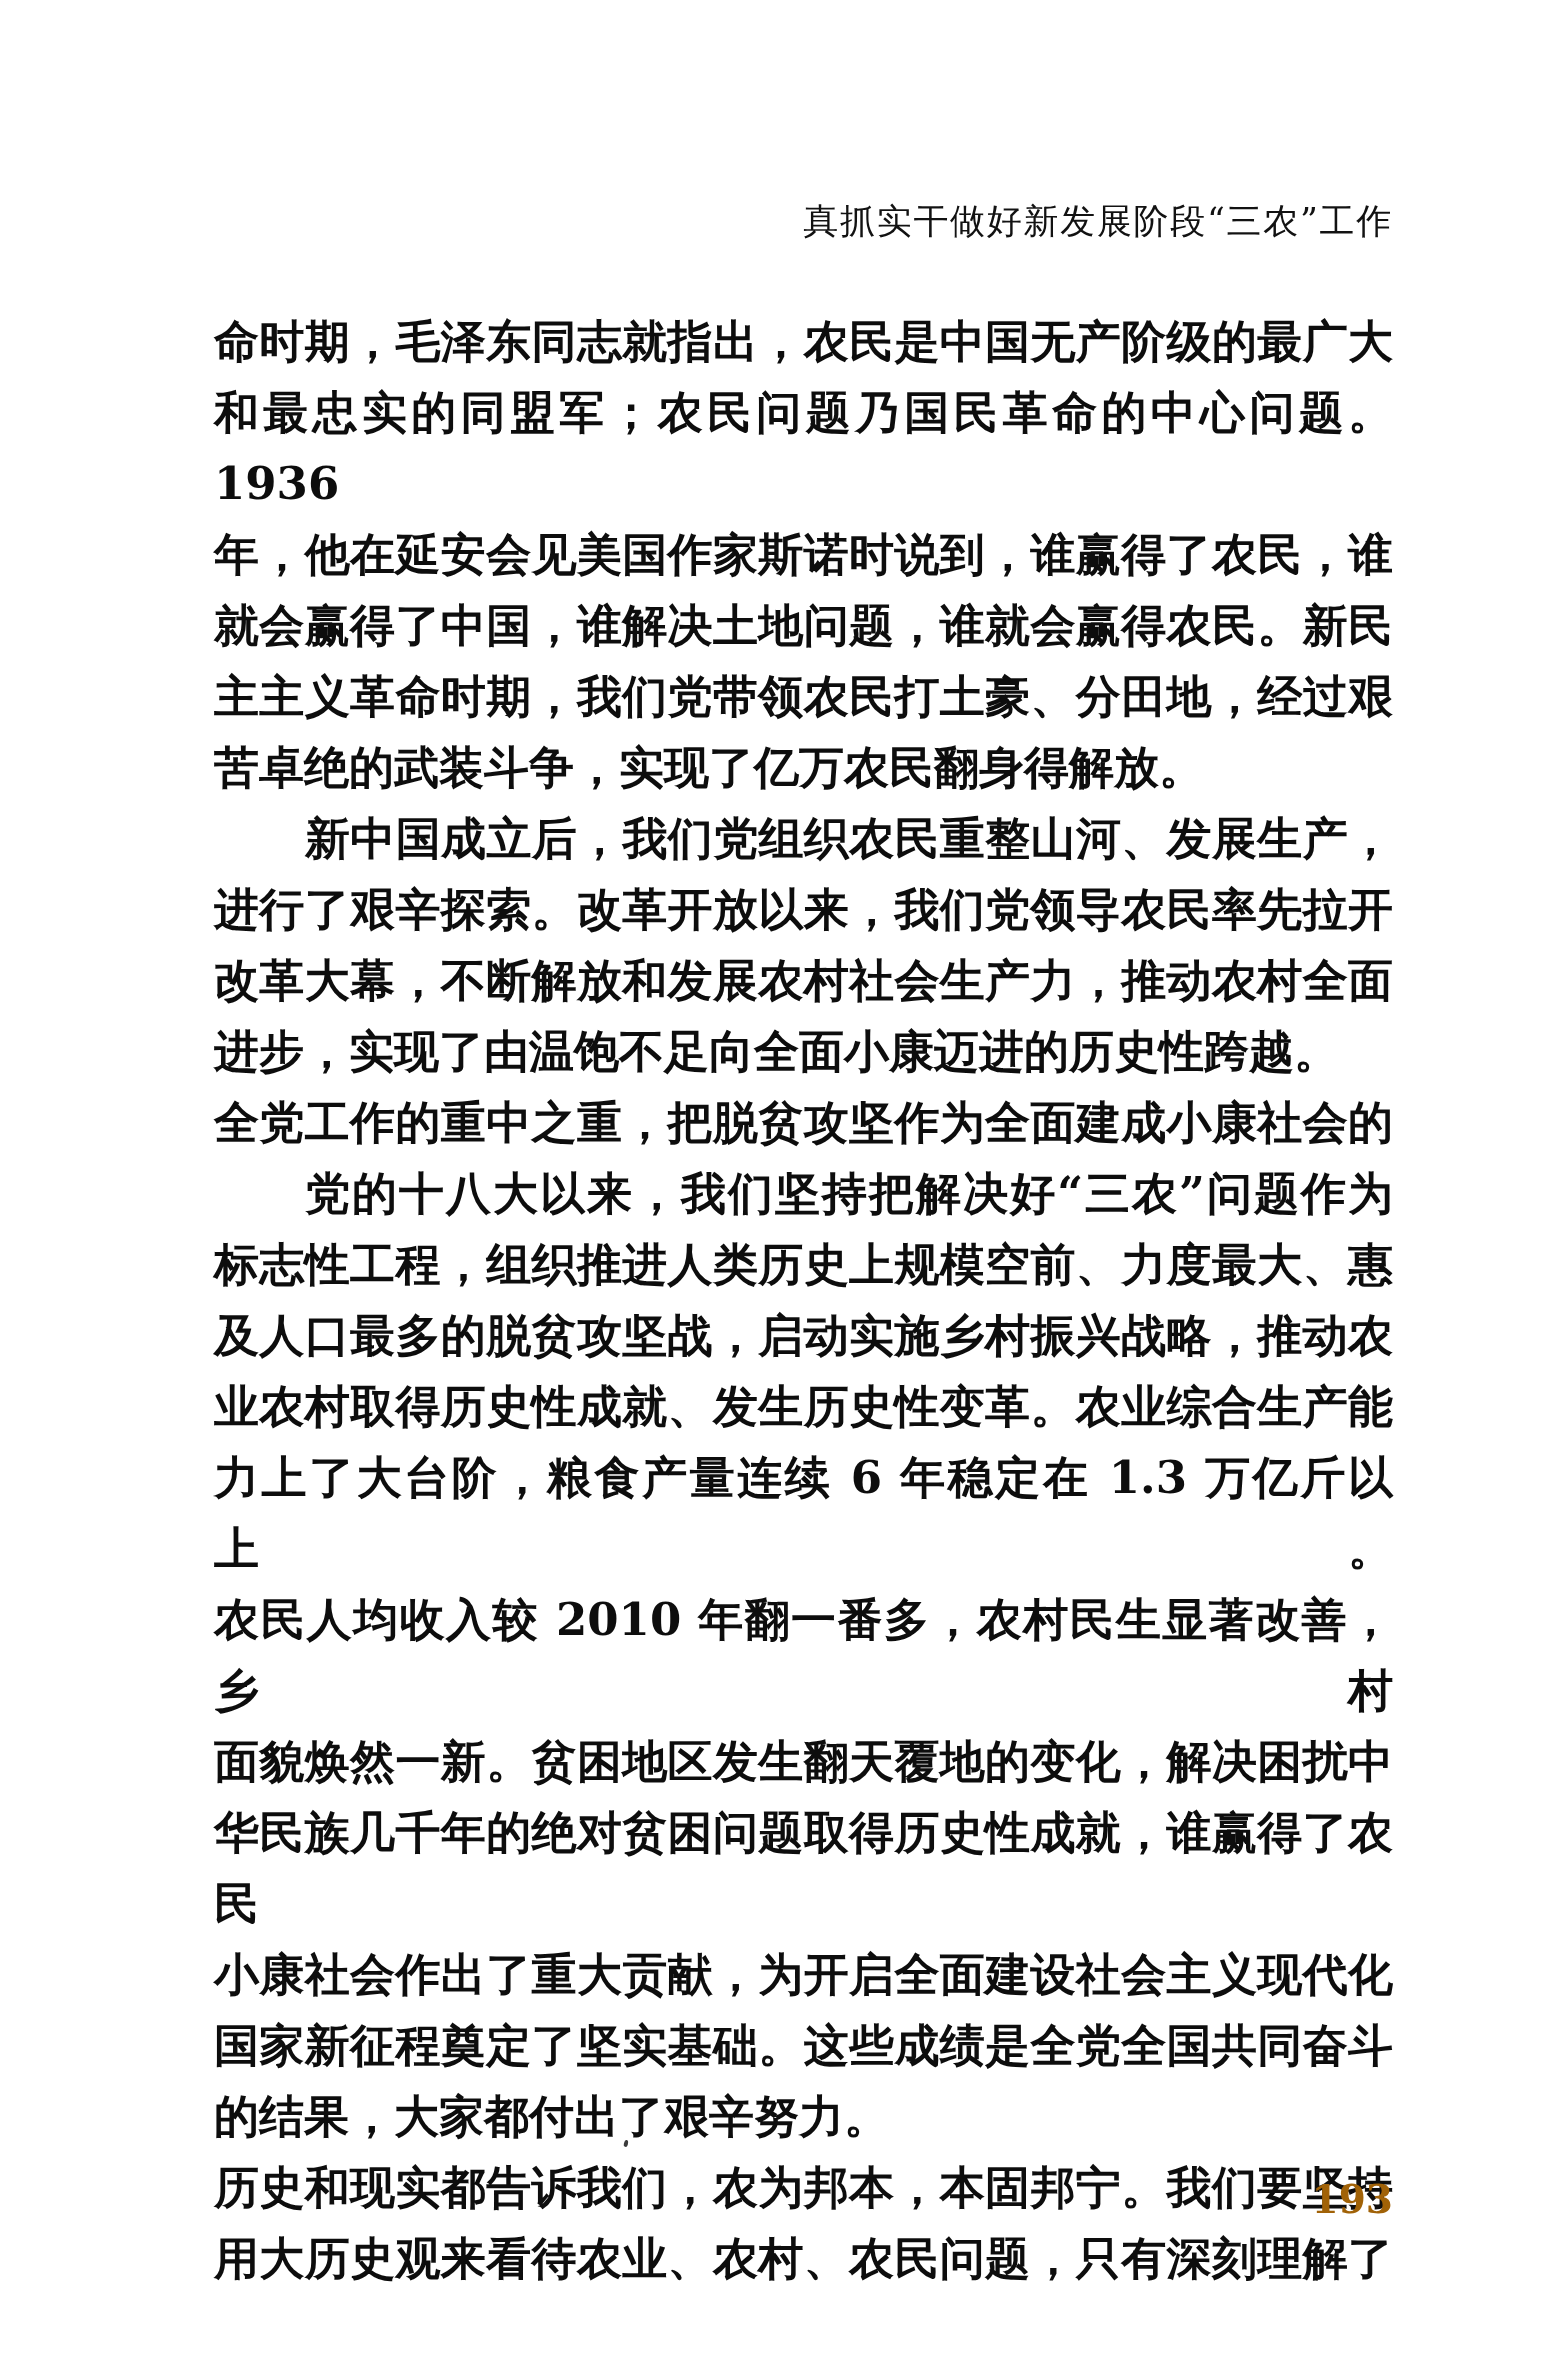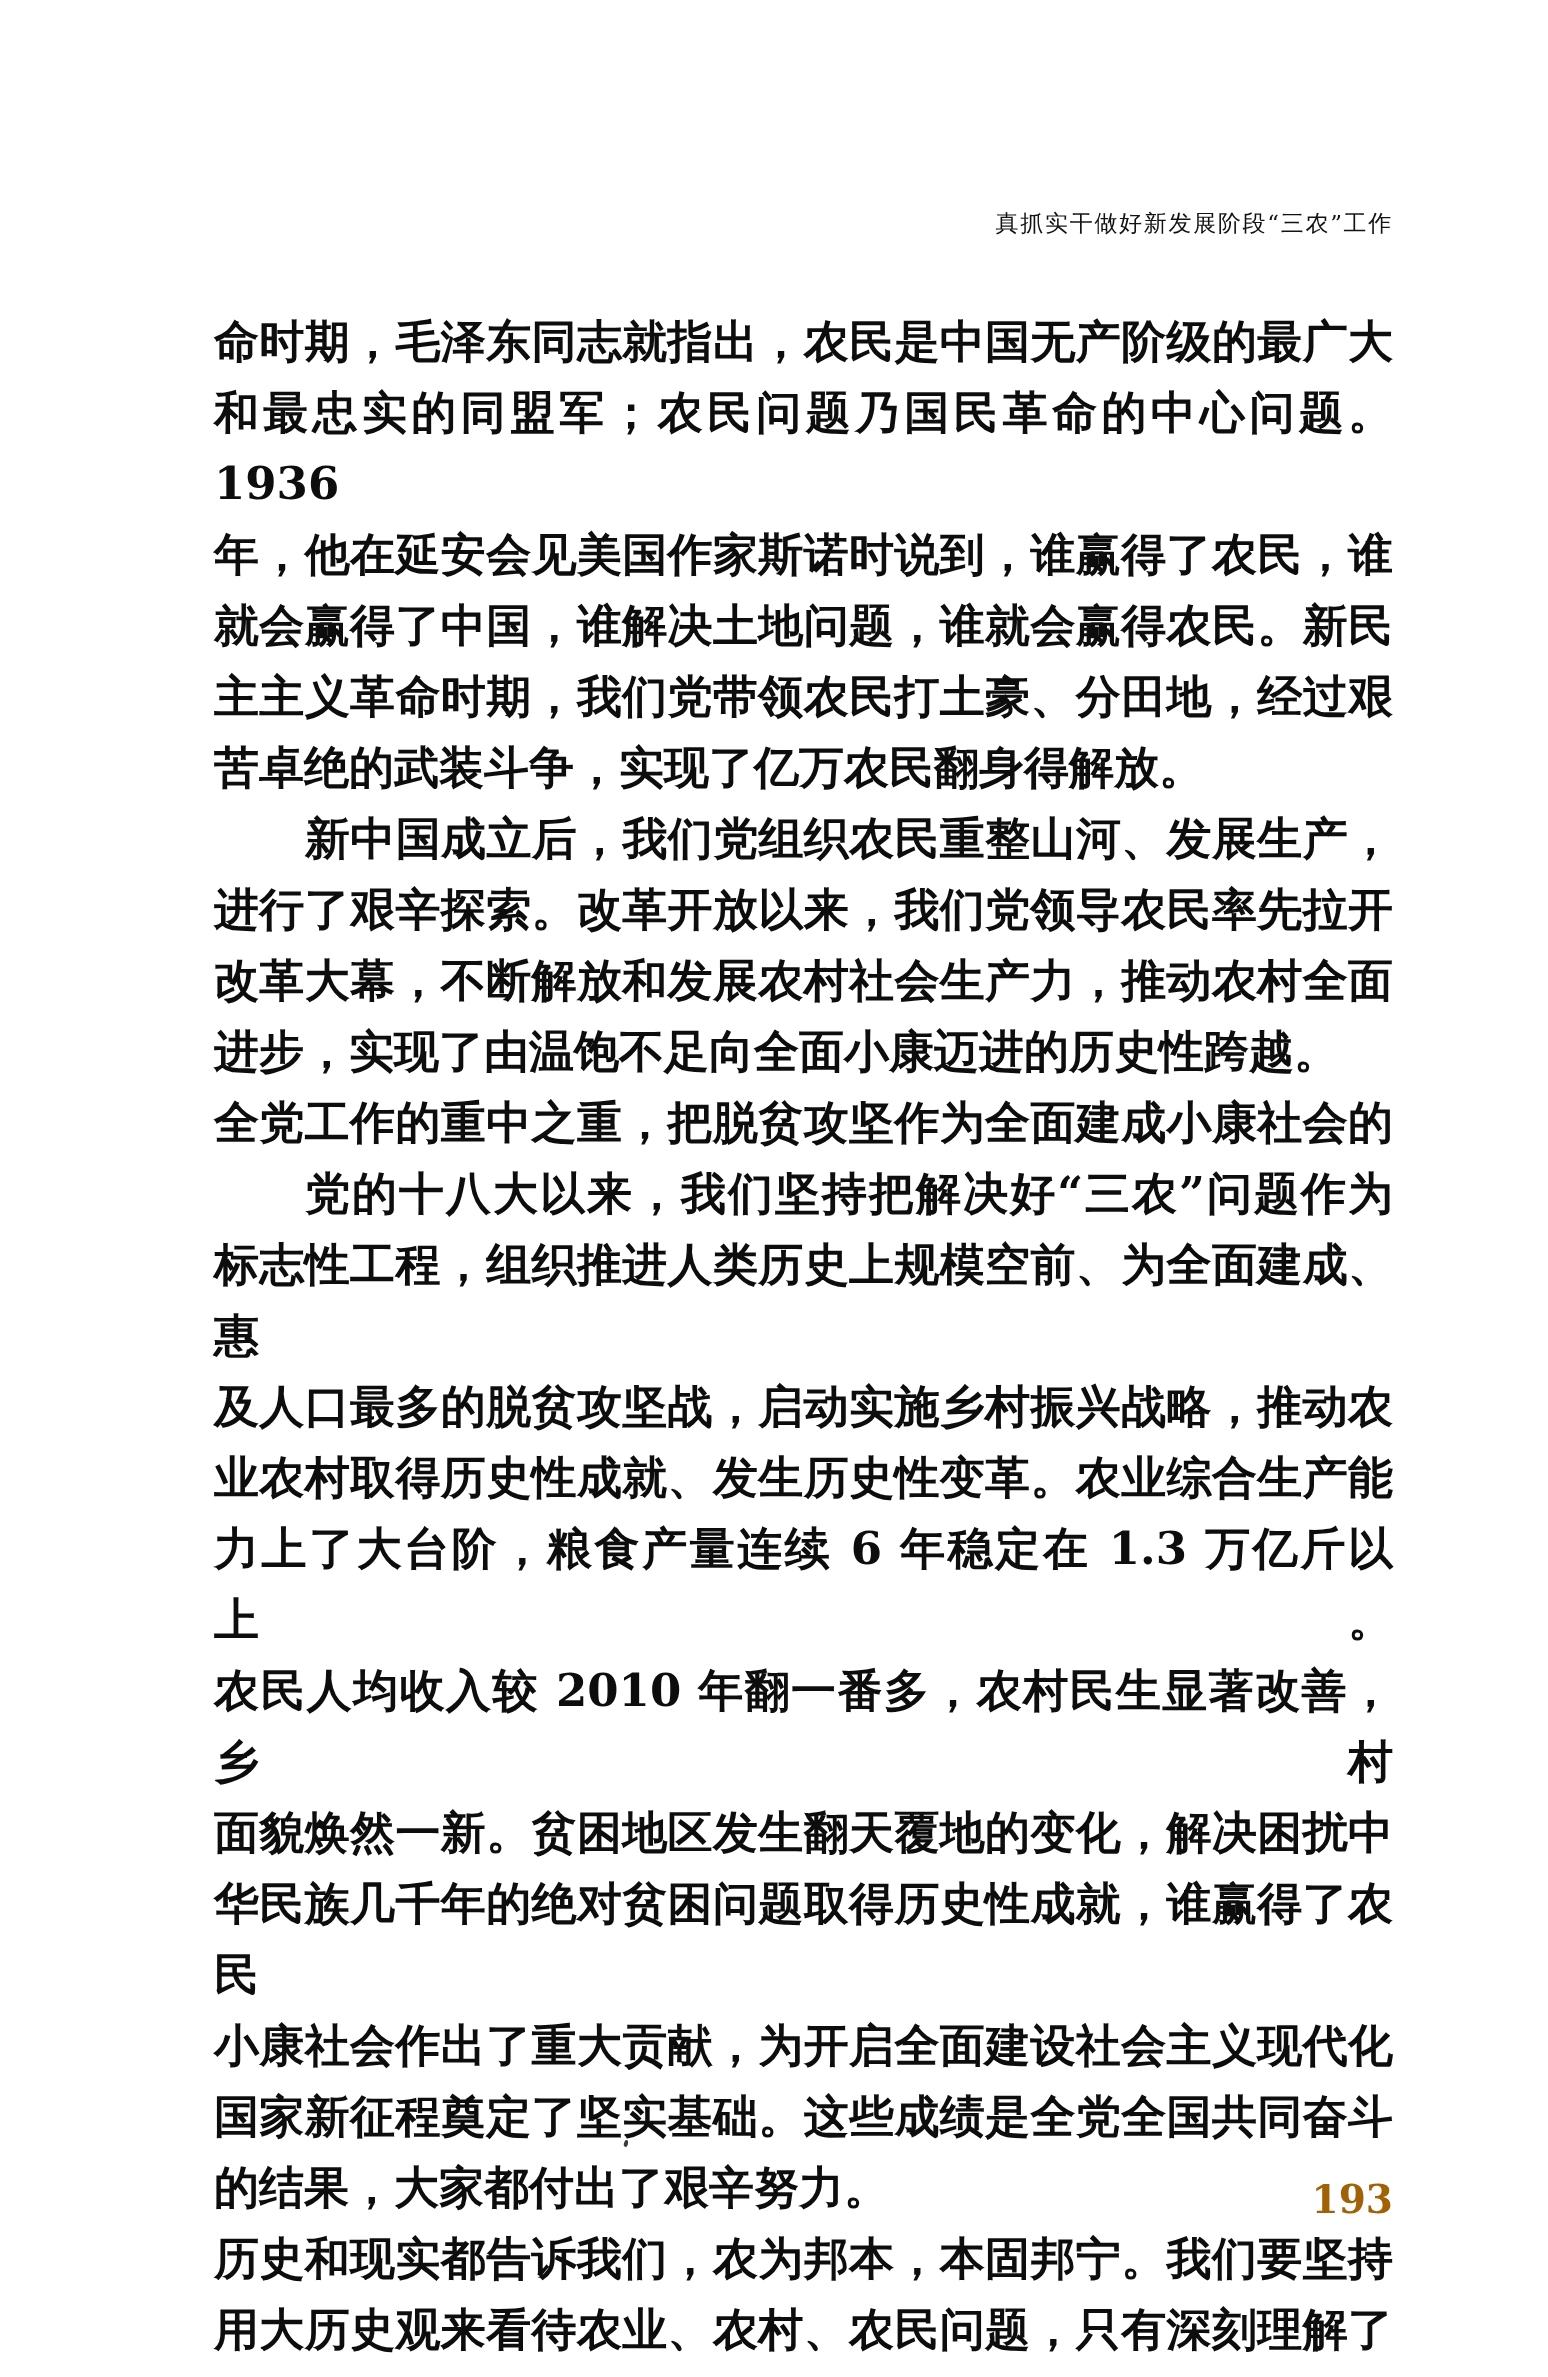--- a/index.html
+++ b/index.html
@@ -11,25 +11,24 @@
     color: #0d0d0d;
     font-family: "DejaVu Serif", "Liberation Serif", serif;
     overflow: hidden;
   }
   .running-header {
     position: absolute;
     top: 198px;
     left: 214px;
     width: 1179px;
     text-align: right;
-    font-size: 23px;
+    font-size: 35px;
     letter-spacing: 1.7px;
     color: #121212;
     white-space: nowrap;
-    margin-top: 10px;
   }
   .text-block {
     position: absolute;
     top: 306px;
     left: 214px;
     width: 1179px;
     font-size: 45px;
     line-height: 71px;
   }
   .para { margin: 0; padding: 0; font-weight: bold; }
@@ -83,21 +82,21 @@
       </div>
       <div class="para">
         <div class="line indent">新中国成立后，我们党组织农民重整山河、发展生产，</div>
         <div class="line">进行了艰辛探索。改革开放以来，我们党领导农民率先拉开</div>
         <div class="line">改革大幕，不断解放和发展农村社会生产力，推动农村全面</div>
         <div class="line unjust">进步，实现了由温饱不足向全面小康迈进的历史性跨越。</div>
       </div>
       <div class="para">
         <div class="line">全党工作的重中之重，把脱贫攻坚作为全面建成小康社会的</div>
         <div class="line indent">党的十八大以来，我们坚持把解决好“三农”问题作为</div>
-        <div class="line">标志性工程，组织推进人类历史上规模空前、为全面建成、惠</div>
+        <div class="line">标志性工程，组织推进人类历史上规模空前、力度最大、惠</div>
         <div class="line">及人口最多的脱贫攻坚战，启动实施乡村振兴战略，推动农</div>
         <div class="line">业农村取得历史性成就、发生历史性变革。农业综合生产能</div>
         <div class="line">力上了大台阶，粮食产量连续 6 年稳定在 1.3 万亿斤以上。</div>
         <div class="line">农民人均收入较 2010 年翻一番多，农村民生显著改善，乡村</div>
         <div class="line">面貌焕然一新。贫困地区发生翻天覆地的变化，解决困扰中</div>
         <div class="line">华民族几千年的绝对贫困问题取得历史性成就，谁赢得了农民</div>
         <div class="line">小康社会作出了重大贡献，为开启全面建设社会主义现代化</div>
         <div class="line">国家新征程奠定了坚实基础。这些成绩是全党全国共同奋斗</div>
         <div class="line unjust">的结果，大家都付出了艰辛努力。</div>
       </div>

